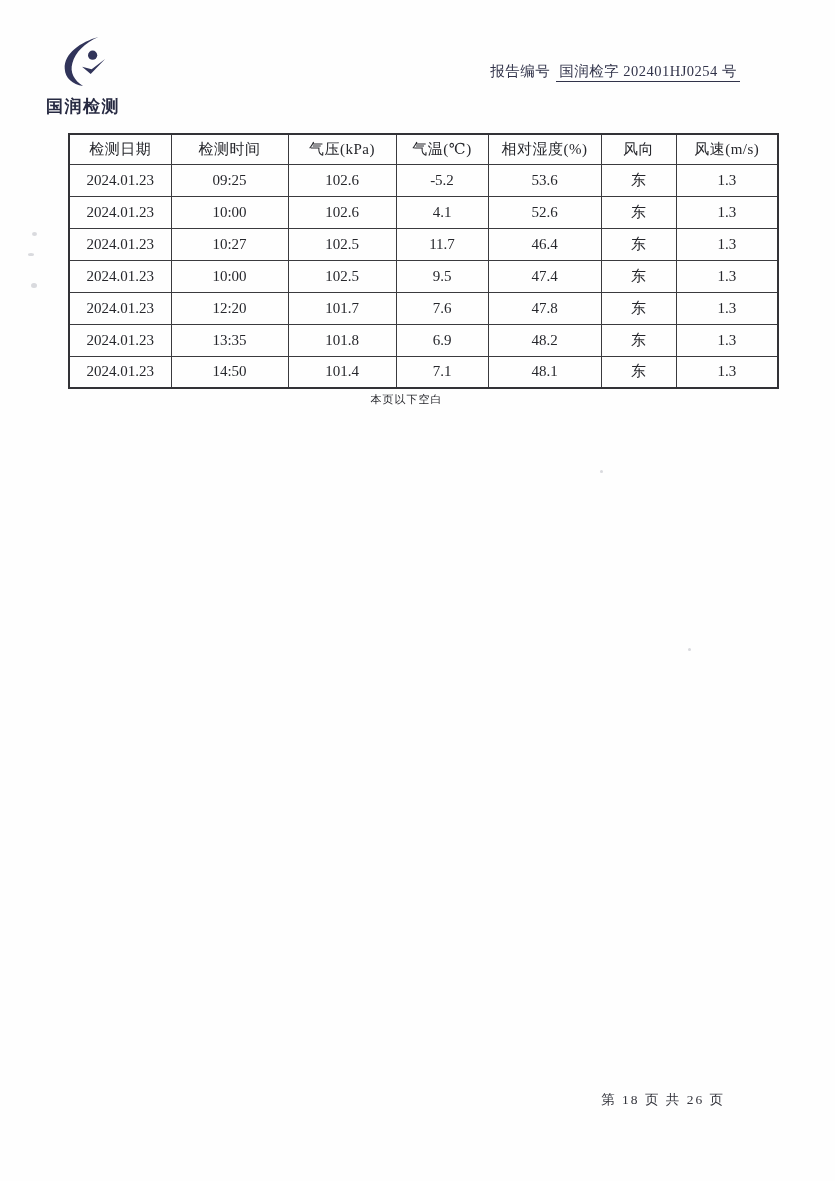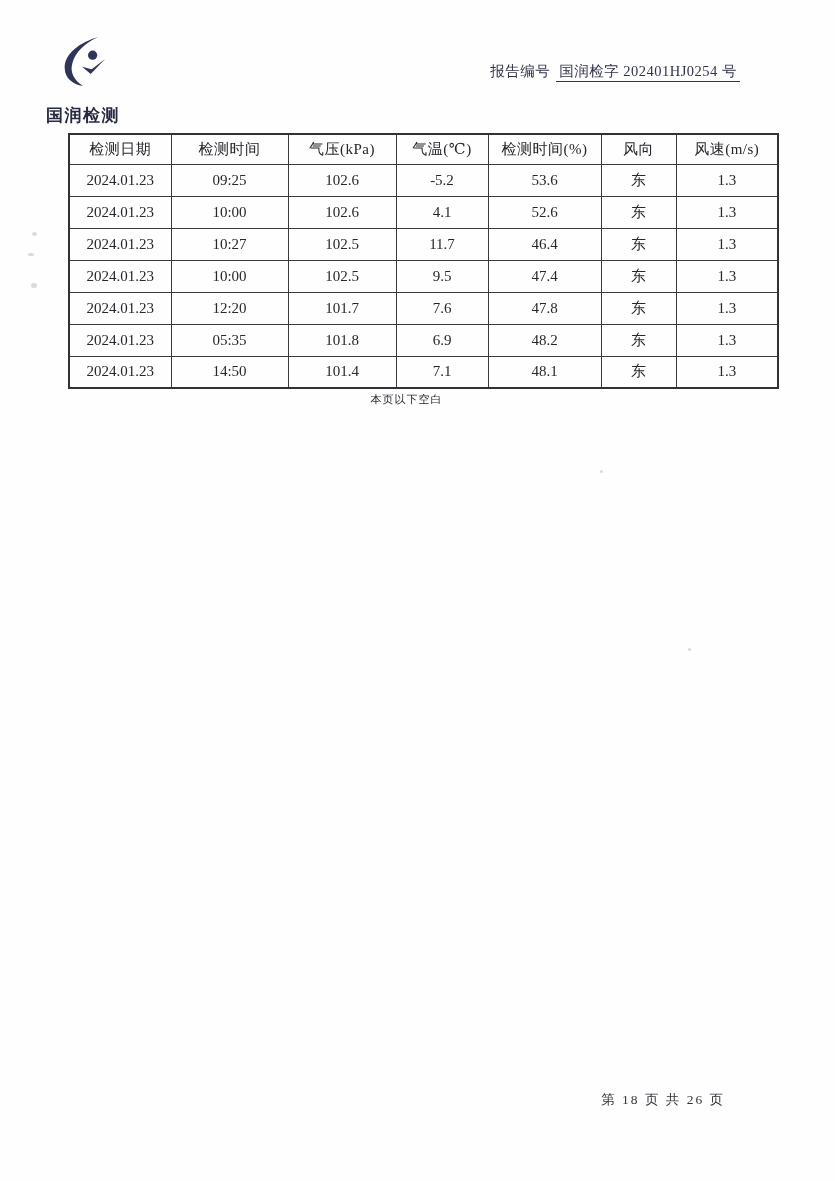--- a/index.html
+++ b/index.html
@@ -11,21 +11,21 @@
     background: #fefefe;
     overflow: hidden;
     font-family: "Liberation Serif", "DejaVu Serif", serif;
     color: #2b2c33;
   }
 
   
   .logo { position: absolute; left: 46px; top: 36px; width: 110px; }
   .logo-mark { display: block; margin-left: 8px; }
   .logo-text {
-    margin-top: 18px;
+    margin-top: 9px;
     font-family: "Liberation Sans", "DejaVu Sans", sans-serif;
     font-weight: bold;
     font-size: 17px;
     letter-spacing: 1.5px;
     color: #272a42;
     white-space: nowrap;
   }
 
   
   .report-line {
@@ -140,21 +140,21 @@
         <col style="width:113px">
         <col style="width:75px">
         <col style="width:102px">
     </colgroup>
     <thead>
       <tr>
         <th>检测日期</th>
         <th>检测时间</th>
         <th>气压(kPa)</th>
         <th>气温(℃)</th>
-        <th>检测时间(%)</th>
+        <th>相对湿度(%)</th>
         <th>风向</th>
         <th>风速(m/s)</th>
       </tr>
     </thead>
     <tbody>
         <tr>
           <td>2024.01.23</td>
           <td>09:25</td>
           <td>102.6</td>
           <td>-5.2</td>
@@ -193,21 +193,21 @@
           <td>2024.01.23</td>
           <td>12:20</td>
           <td>101.7</td>
           <td>7.6</td>
           <td>47.8</td>
           <td>东</td>
           <td>1.3</td>
         </tr>
         <tr>
           <td>2024.01.23</td>
-          <td>05:35</td>
+          <td>13:35</td>
           <td>101.8</td>
           <td>6.9</td>
           <td>48.2</td>
           <td>东</td>
           <td>1.3</td>
         </tr>
         <tr>
           <td>2024.01.23</td>
           <td>14:50</td>
           <td>101.4</td>

